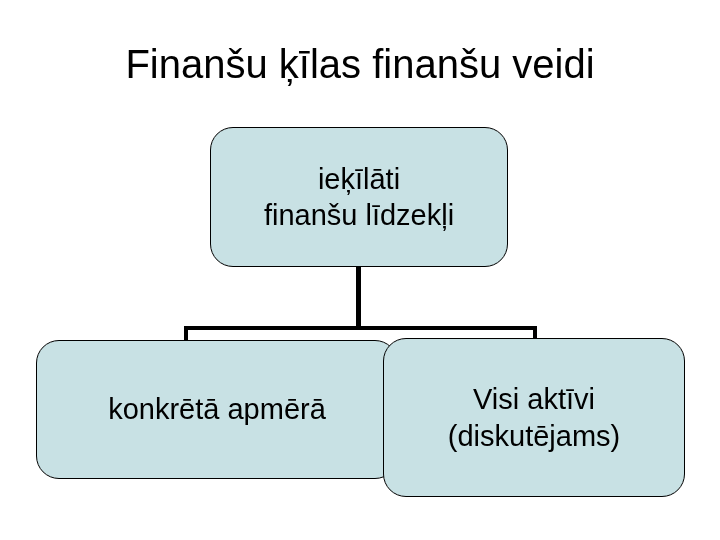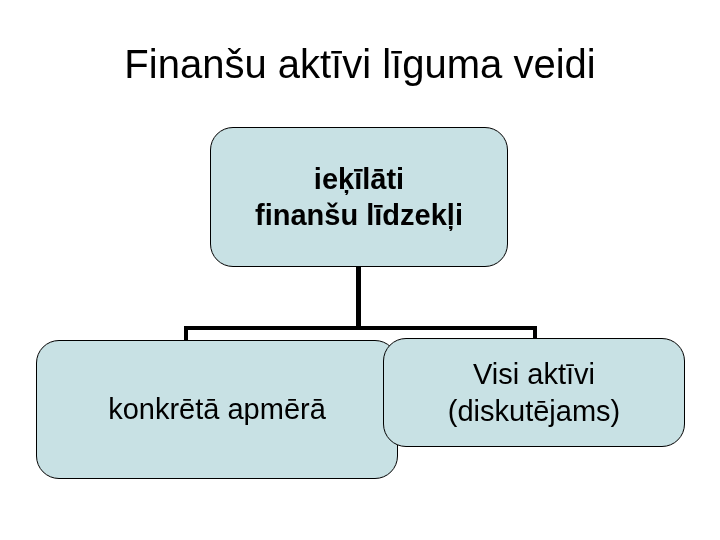--- a/index.html
+++ b/index.html
@@ -41,33 +41,32 @@
     text-align: center;
     font-size: 29px;
     line-height: 1.25;
     white-space: pre-line;
   }
   .node-root {
     left: 210px;
     top: 127px;
     width: 298px;
     height: 140px;
-    font-weight: bold;
   }
   .node-left {
     left: 36px;
     top: 340px;
     width: 362px;
     height: 139px;
   }
   .node-right {
     left: 383px;
     top: 338px;
     width: 302px;
-    height: 109px;
+    height: 159px;
   }
   .connector {
     position: absolute;
     background: #000000;
   }
   .connector-stem {
     left: 356px;
     top: 266px;
     width: 5px;
     height: 63px;
@@ -89,21 +88,21 @@
     top: 326px;
     width: 4px;
     height: 13px;
   }
 </style>
 </head>
 <body>
 
 <div class="slide">
 
-  <h1 class="slide-title">Finanšu aktīvi līguma veidi</h1>
+  <h1 class="slide-title">Finanšu ķīlas finanšu veidi</h1>
 
   <div class="connector connector-stem"></div>
   <div class="connector connector-rail"></div>
   <div class="connector connector-drop-left"></div>
   <div class="connector connector-drop-right"></div>
 
   <div class="node node-root">
     <span>ieķīlāti
 finanšu līdzekļi</span>
   </div>

